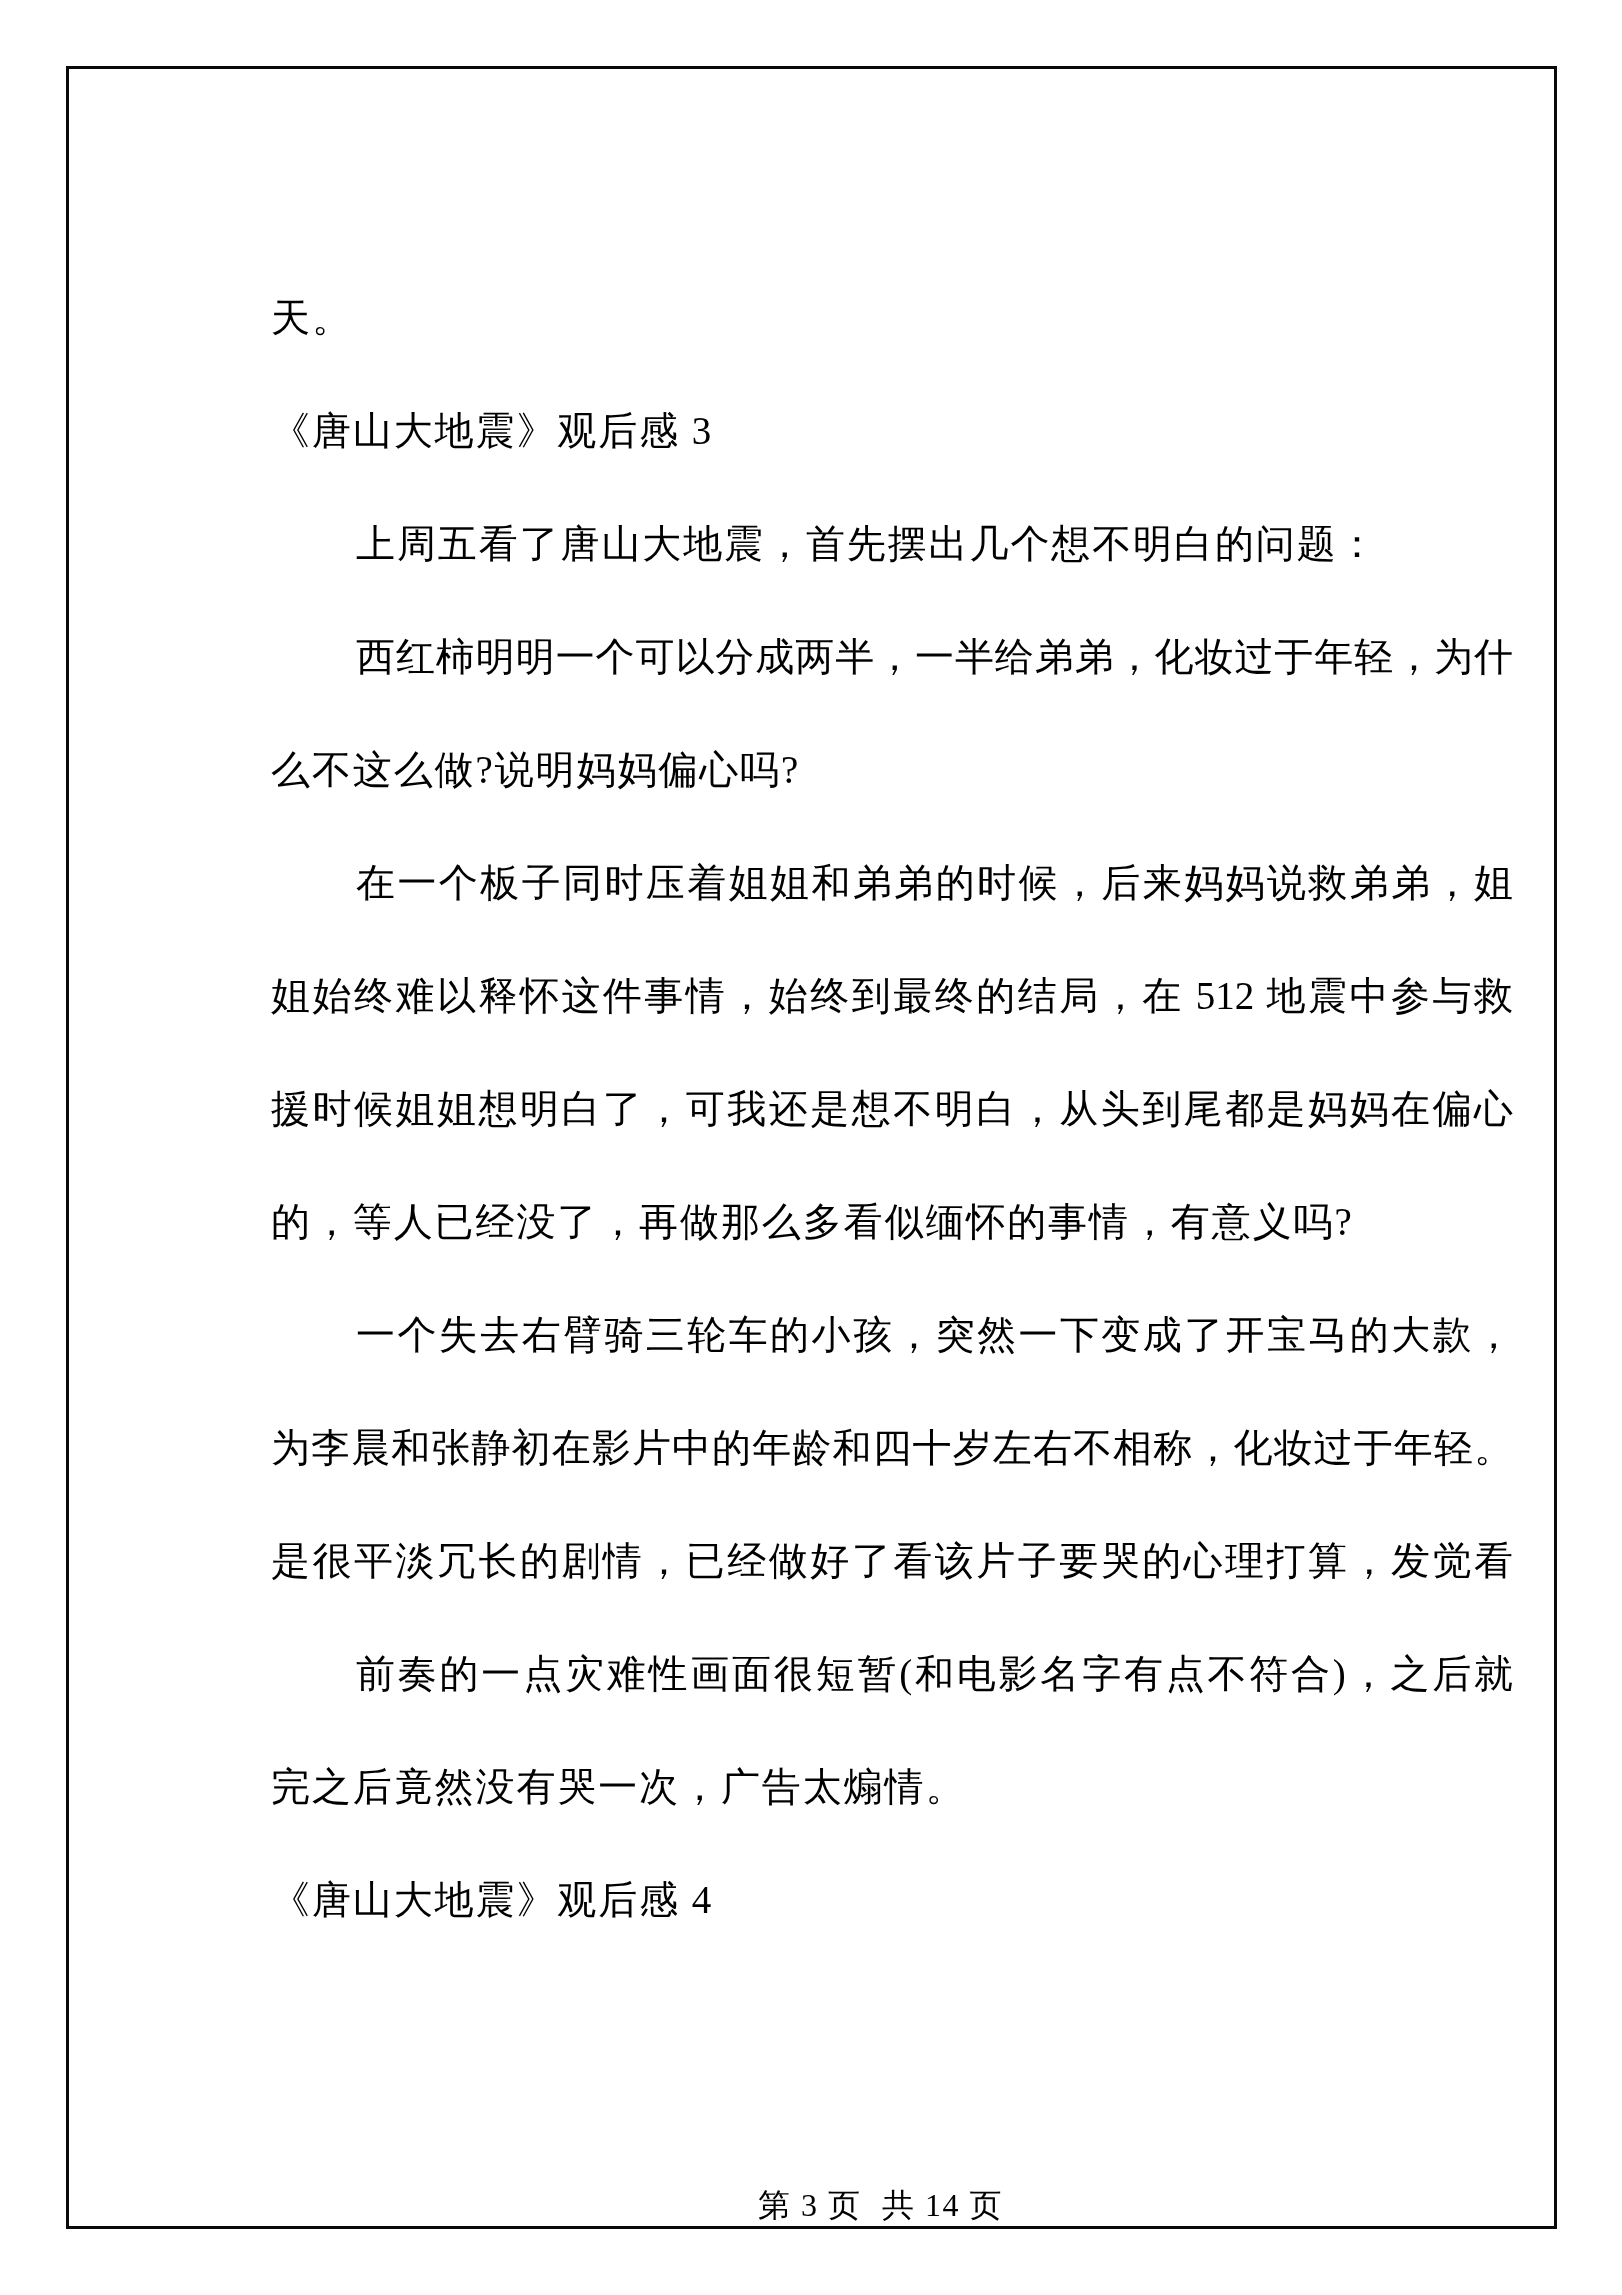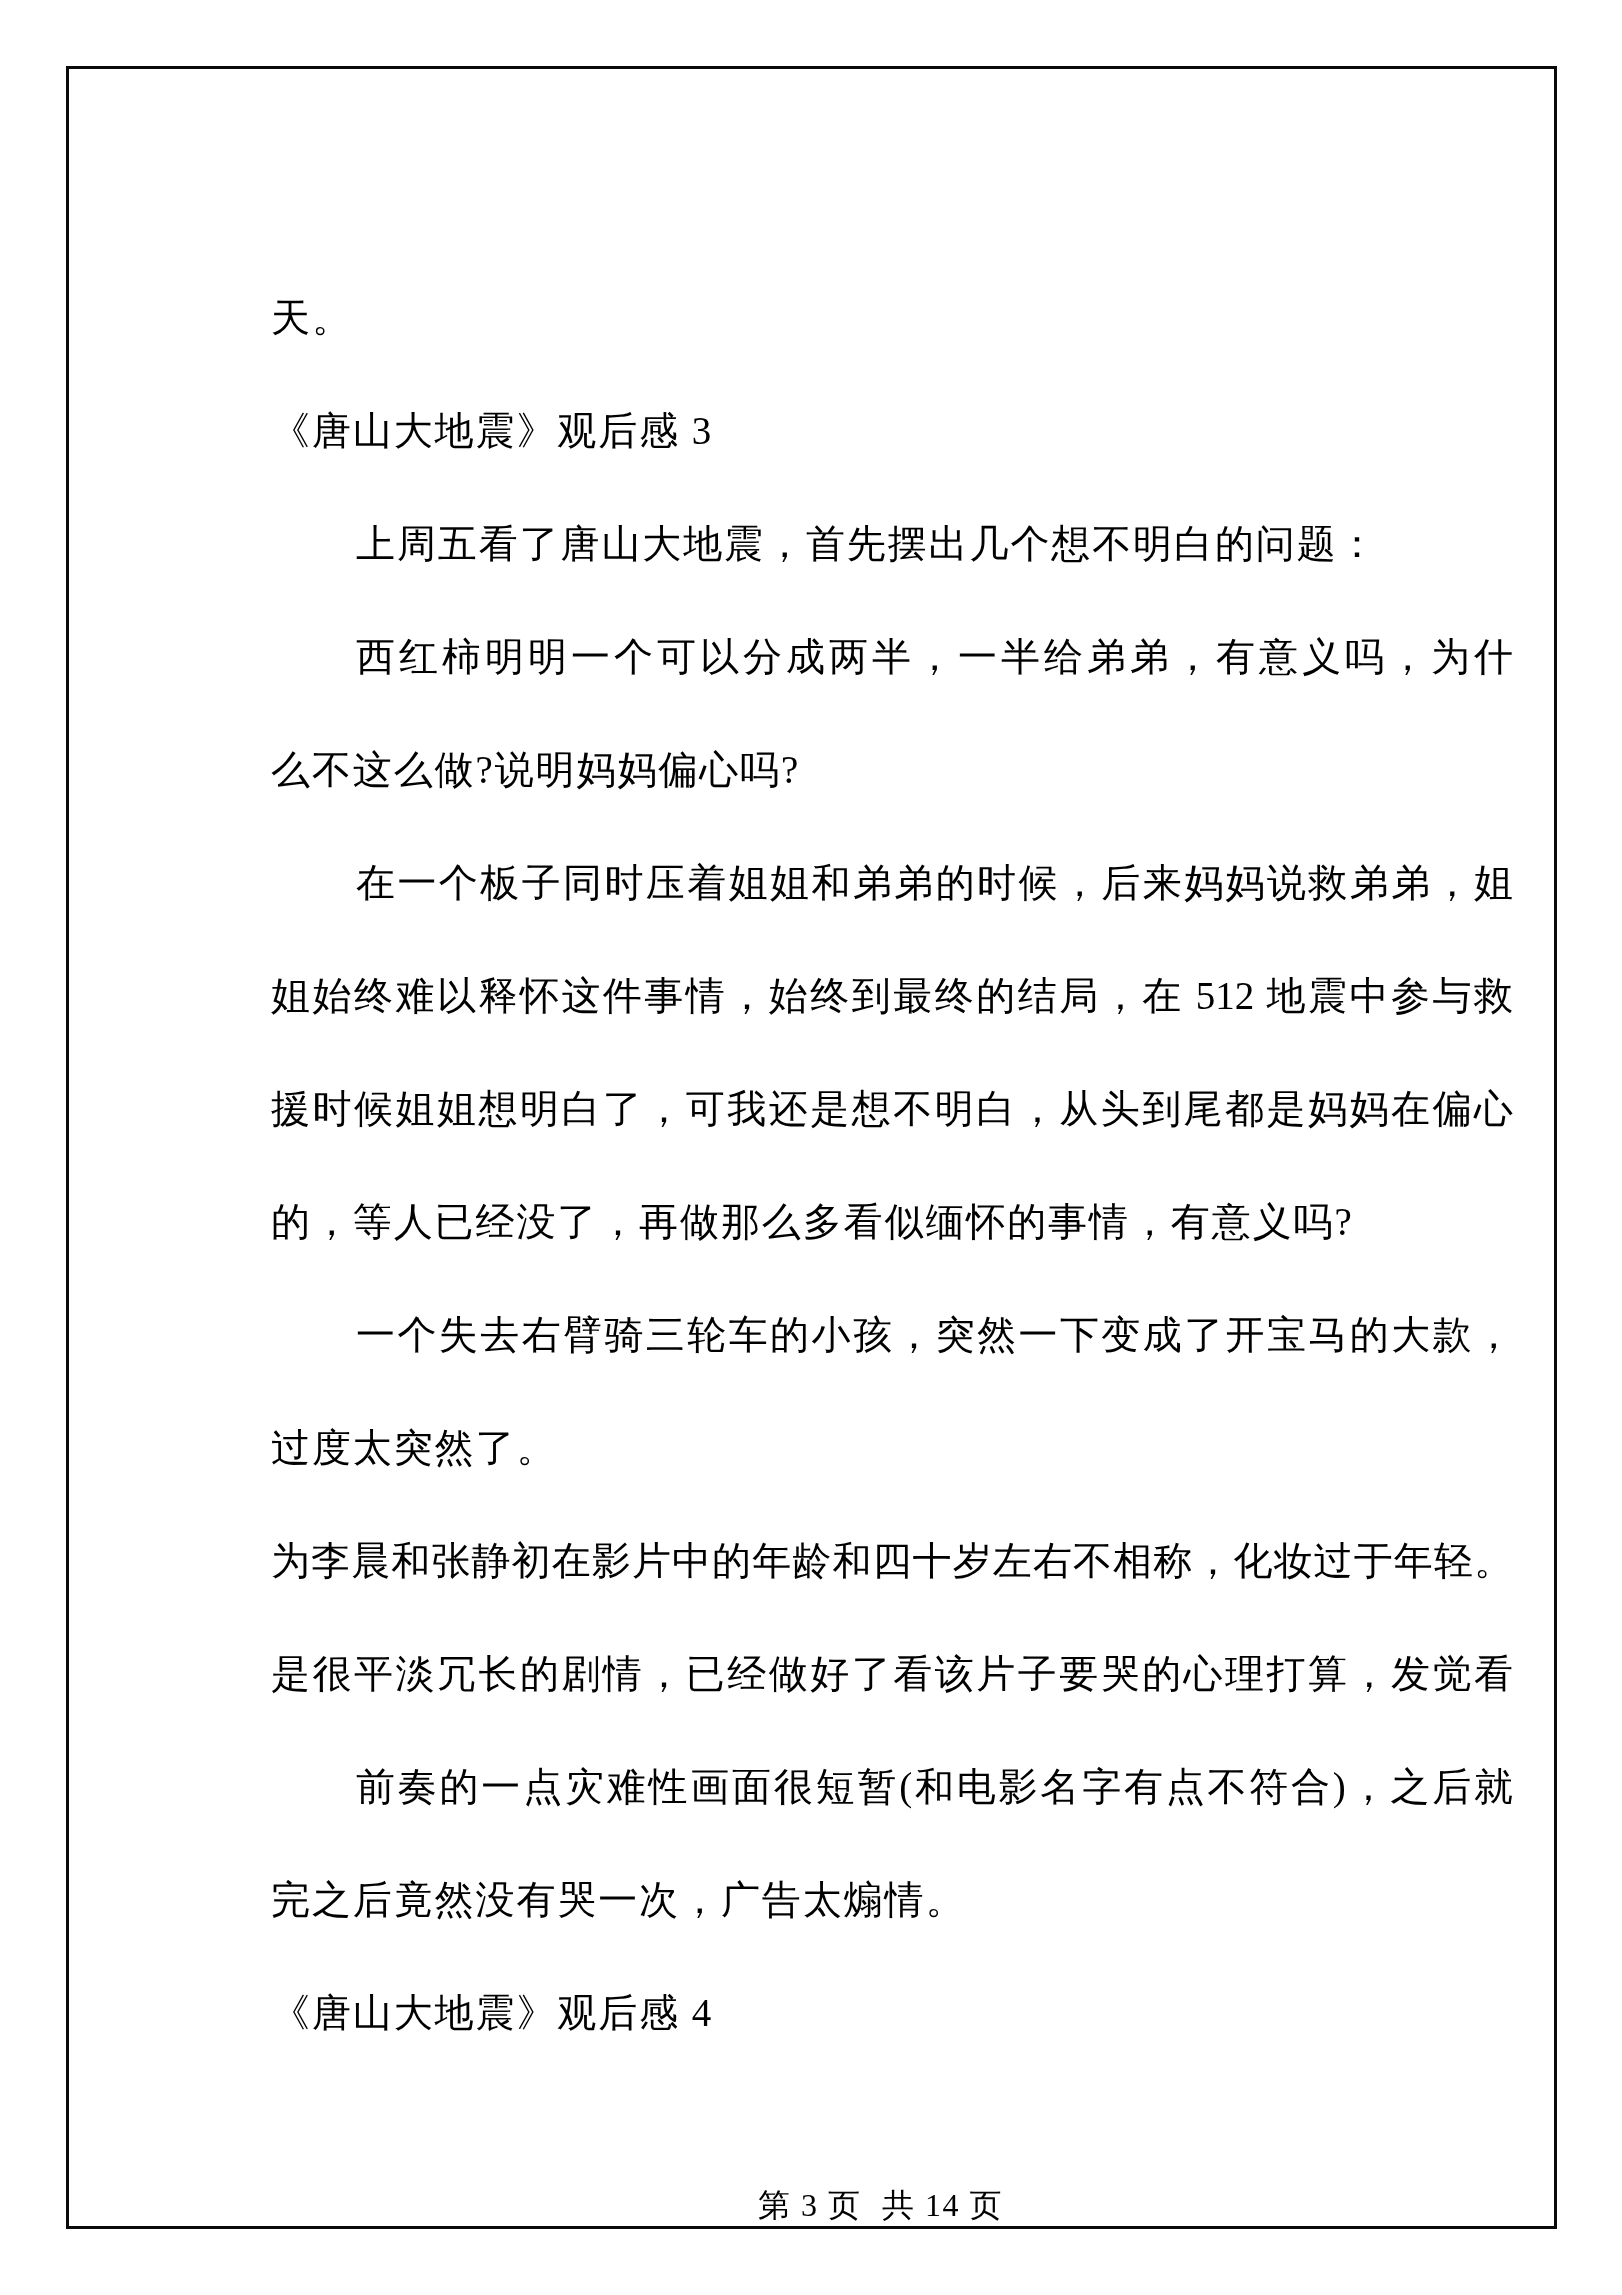--- a/index.html
+++ b/index.html
@@ -59,28 +59,27 @@
 </style>
 </head>
 <body>
 
 <div class="page">
   <div class="frame">
     <div class="textflow" id="textflow">
         <div class="line">天。</div>
         <div class="line">《唐山大地震》观后感 3</div>
         <div class="line indent">上周五看了唐山大地震，首先摆出几个想不明白的问题：</div>
-        <div class="line indent justify">西红柿明明一个可以分成两半，一半给弟弟，有意义吗，为什</div>
+        <div class="line indent justify">西红柿明明一个可以分成两半，一半给弟弟，化妆过于年轻，为什</div>
         <div class="line">么不这么做?说明妈妈偏心吗?</div>
         <div class="line indent justify">在一个板子同时压着姐姐和弟弟的时候，后来妈妈说救弟弟，姐</div>
         <div class="line justify">姐始终难以释怀这件事情，始终到最终的结局，在 512 地震中参与救</div>
         <div class="line justify">援时候姐姐想明白了，可我还是想不明白，从头到尾都是妈妈在偏心</div>
         <div class="line">的，等人已经没了，再做那么多看似缅怀的事情，有意义吗?</div>
         <div class="line indent justify">一个失去右臂骑三轮车的小孩，突然一下变成了开宝马的大款，</div>
-        <div class="line">过度太突然了。</div>
         <div class="line justify">为李晨和张静初在影片中的年龄和四十岁左右不相称，化妆过于年轻。</div>
         <div class="line justify">是很平淡冗长的剧情，已经做好了看该片子要哭的心理打算，发觉看</div>
         <div class="line indent justify">前奏的一点灾难性画面很短暂(和电影名字有点不符合)，之后就</div>
         <div class="line">完之后竟然没有哭一次，广告太煽情。</div>
         <div class="line">《唐山大地震》观后感 4</div>
       </div>
     <div class="footer">
       <span class="pagenum">第 3 页</span>
       <span class="total">共 14 页</span>
     </div>

